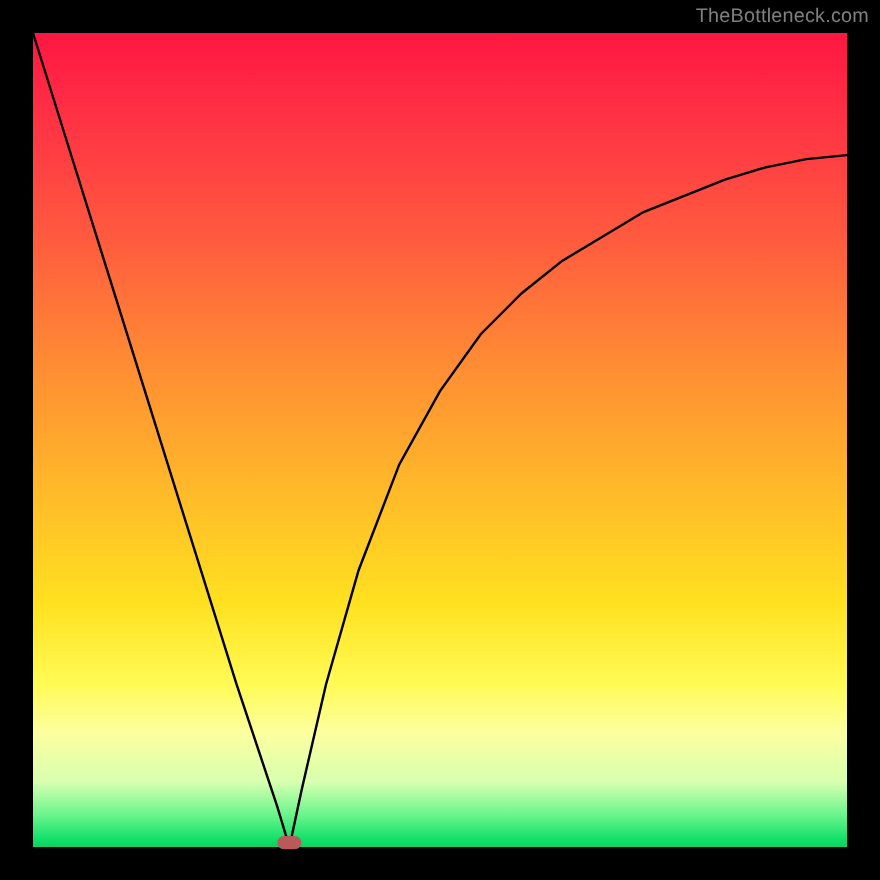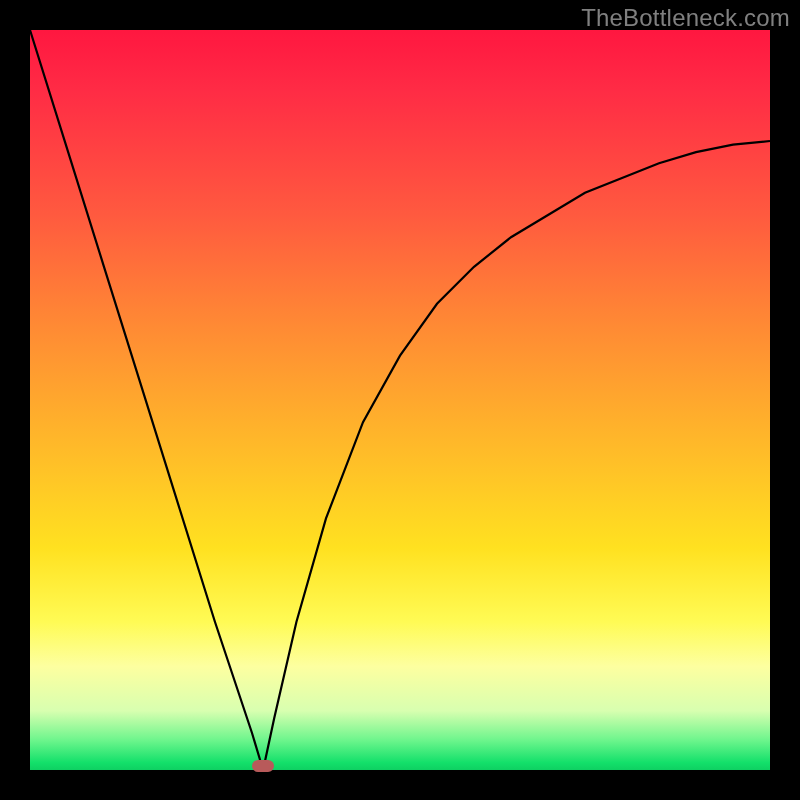--- a/index.html
+++ b/index.html
@@ -56,21 +56,21 @@
     height: 12px;
     border-radius: 6px;
     background: #b85a5a;
     transform: translate(-50%, -50%);
   }
   .watermark {
     position: absolute;
     top: 4px;
     right: 10px;
     color: #808080;
-    font-size: 24px;
+    font-size: 18px;
     font-weight: 500;
     letter-spacing: 0.2px;
   }
 </style>
 </head>
 <body>
 
 <div class="frame">
 
   <div class="plot">

